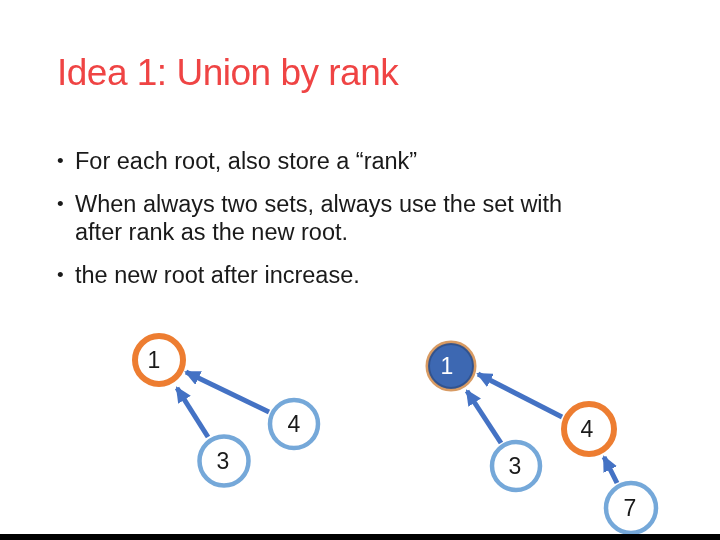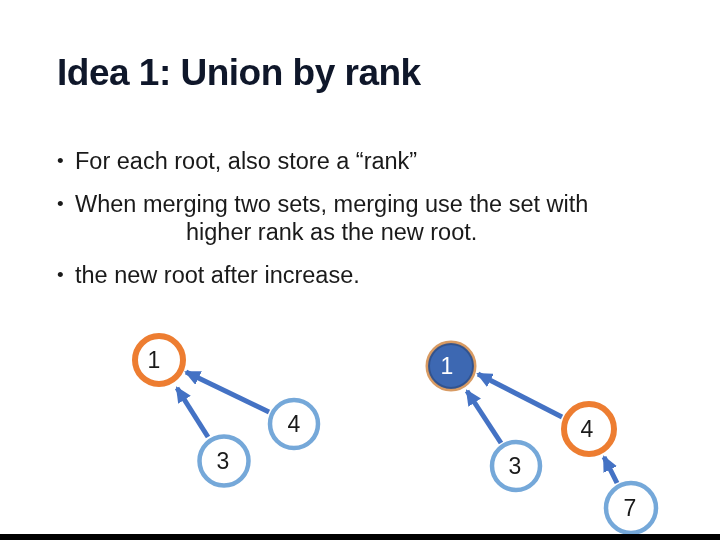--- a/index.html
+++ b/index.html
@@ -10,23 +10,23 @@
     overflow: hidden;
     font-family: "Liberation Sans", sans-serif;
     color: var(--text_dark, #1a1a1a);
   }
   .slide { position: absolute; inset: 0; background: #fff; }
 
   .slide-title {
     position: absolute;
     left: 57px; top: 52px;
     font-size: 37px;
-    font-weight: 700;
+    font-weight: 400;
     letter-spacing: -0.5px;
-    color: #0f172a;
+    color: #ef4444;
     white-space: nowrap;
   }
 
   .bullet-list {
     position: absolute;
     left: 57px; top: 147px;
     width: 640px;
   }
   .bullet-item {
     display: flex;
@@ -35,21 +35,21 @@
     font-size: 23.5px;
     line-height: 28px;
     color: #1a1a1a;
   }
   .bullet-marker {
     width: 18px;
     flex: 0 0 18px;
     font-size: 19px;
     line-height: 28px;
   }
-  .bullet-line { white-space: nowrap; text-align: center; }
+  .bullet-line { white-space: nowrap; }
 
   .diagram-svg { position: absolute; left: 0; top: 0; }
 
   .edge { stroke: var(--edge_blue, #4472C4); stroke-width: 5; fill: none; }
   .ring-orange { fill: #ffffff; stroke: var(--ring_orange, #ED7D31); stroke-width: 6; }
   .ring-blue { fill: #ffffff; stroke: var(--ring_blue, #75A8D9); stroke-width: 4.5; }
   .root-filled { fill: var(--root_fill_blue, #3D68B2); stroke: var(--root_ring_soft_orange, #D89B63); stroke-width: 3; }
   .inner-ring { fill: none; stroke: var(--root_inner_ring, #2E4E86); stroke-width: 2; opacity: 0.8; }
   .node-label {
     font-family: "Liberation Sans", sans-serif;
@@ -76,22 +76,22 @@
   <div class="bullet-list">
     <div class="bullet-item">
       <span class="bullet-marker">•</span>
       <span class="bullet-text">
         <div class="bullet-line">For each root, also store a “rank”</div>
       </span>
     </div>
     <div class="bullet-item">
       <span class="bullet-marker">•</span>
       <span class="bullet-text">
-        <div class="bullet-line">When merging two sets, merging use the set with</div>
-        <div class="bullet-line">higher rank as the new root.</div>
+        <div class="bullet-line">When always two sets, always use the set with</div>
+        <div class="bullet-line">after rank as the new root.</div>
       </span>
     </div>
     <div class="bullet-item">
       <span class="bullet-marker">•</span>
       <span class="bullet-text">
         <div class="bullet-line">the new root after increase.</div>
       </span>
     </div>
   </div>
 

